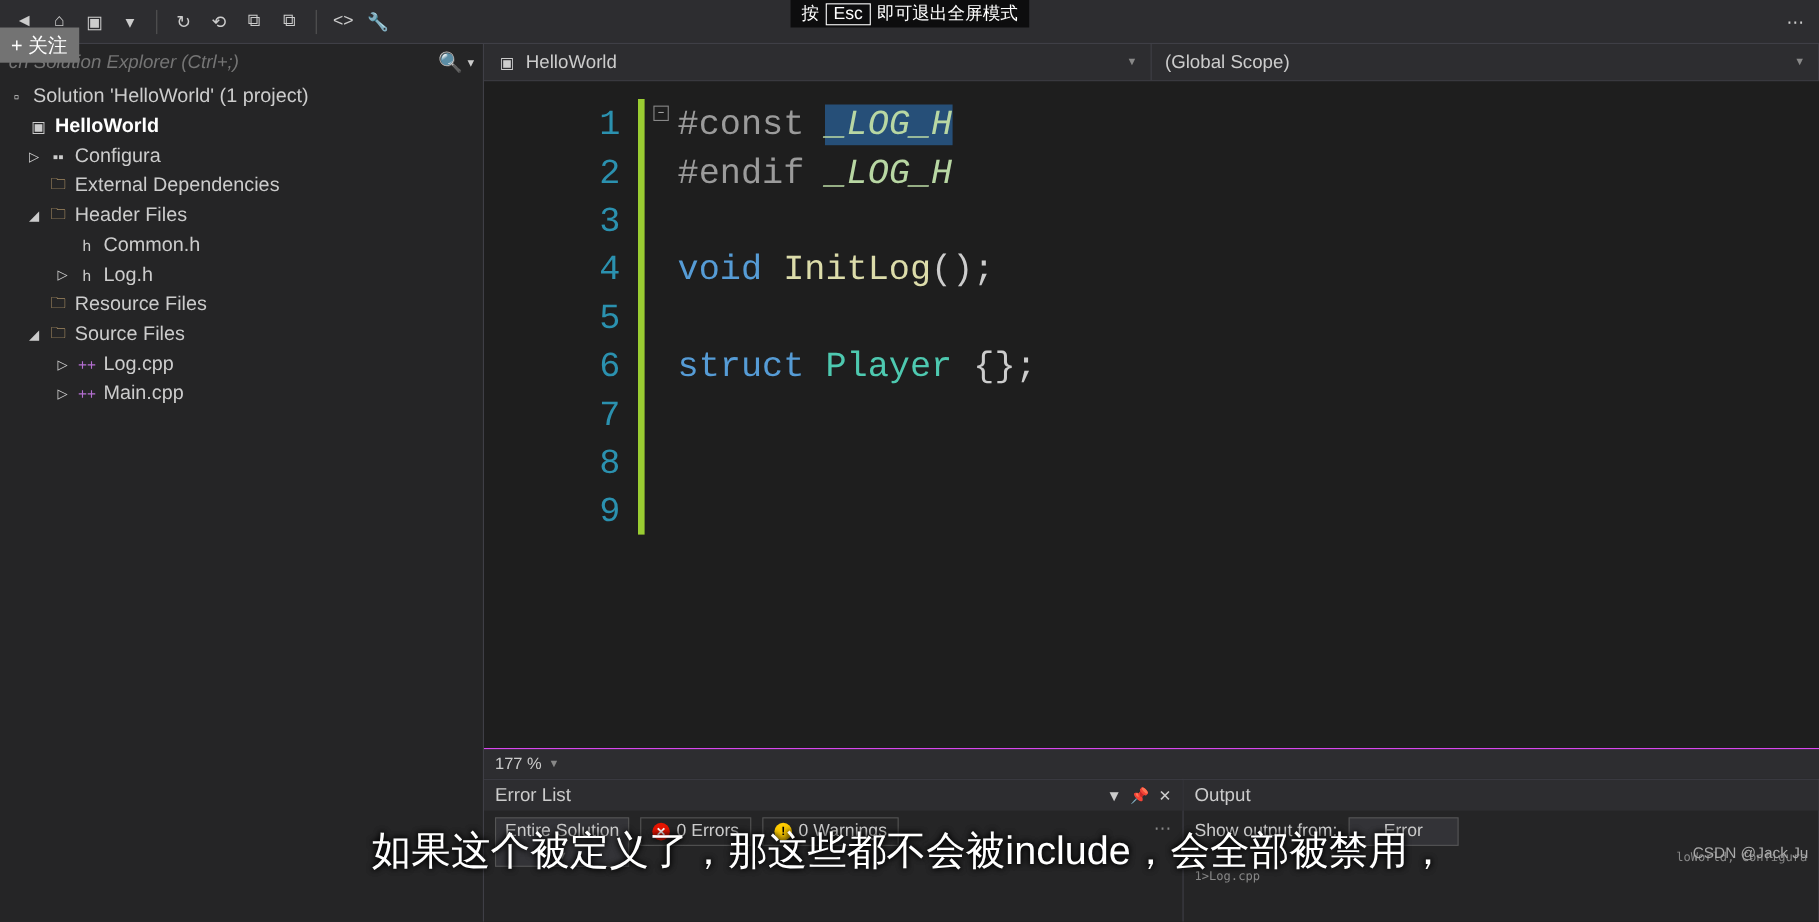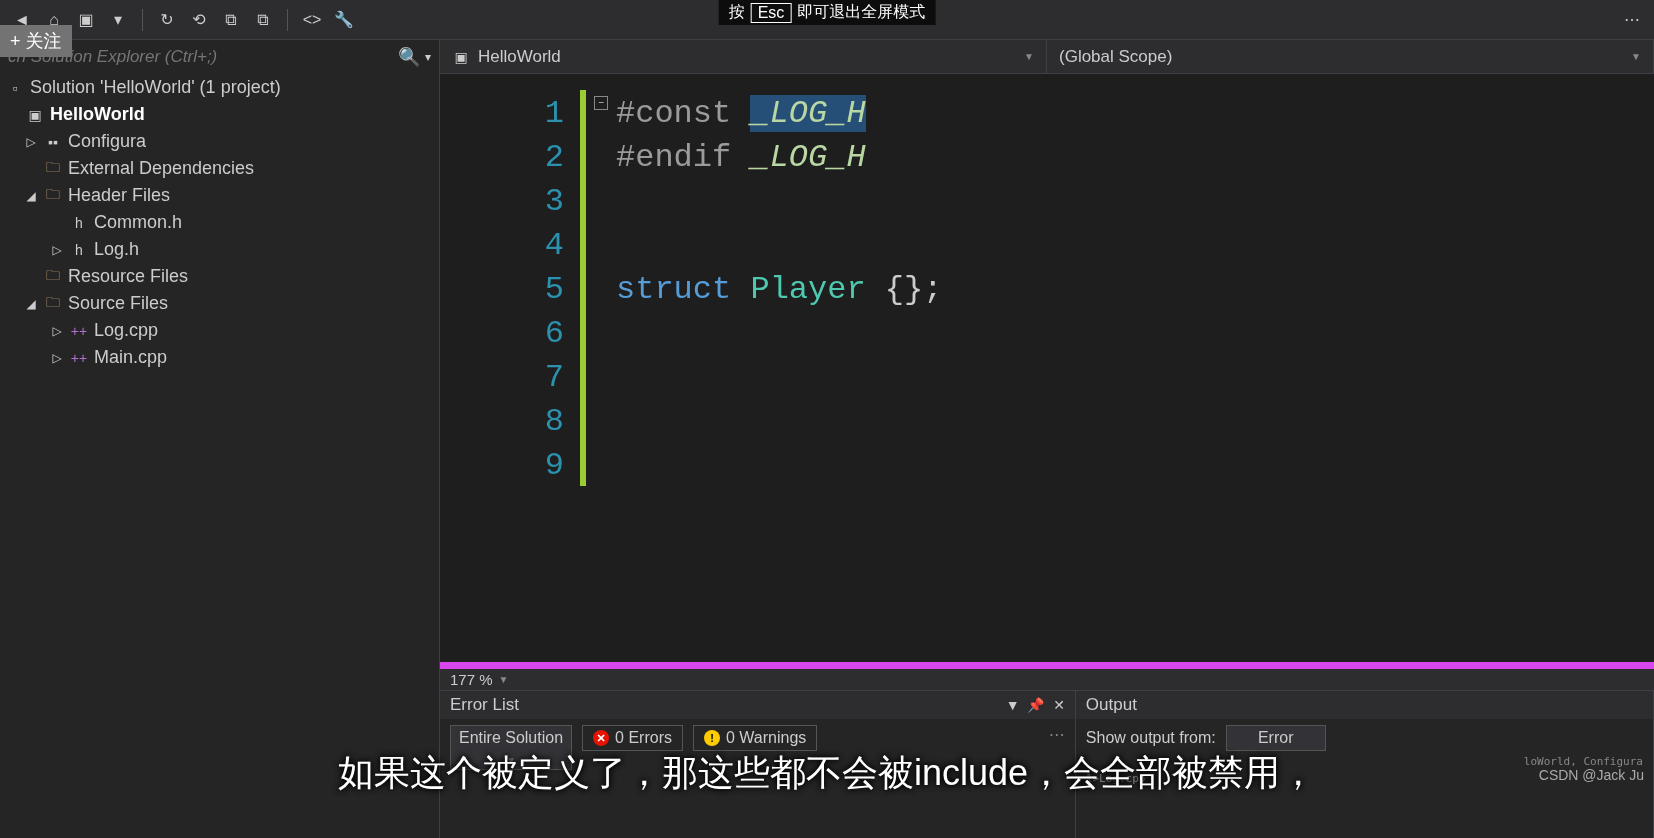--- a/index.html
+++ b/index.html
@@ -38,24 +38,24 @@
 .change-bar { width: 6px; background: #9acd32; margin-top: 16px; margin-bottom: 2px; }
 .code-lines { flex: 1; font-size: 32px; line-height: 44px; padding-top: 18px; }
 .ln { white-space: pre; }
 .kw { color: #569cd6; }
 .pp { color: #9b9b9b; }
 .mac { color: #b8d7a3; font-style: italic; }
 .fn { color: #dcdcaa; }
 .ty { color: #4ec9b0; }
 .sel { background: #264f78; }
 
-.zoom-bar { height: 28px; background: #2d2d30; display: flex; align-items: center; padding: 0 10px; font-size: 15px; color: #ccc; border-top: 7px solid #d946ef; }
+.zoom-bar { height: 28px; background: #2d2d30; display: flex; align-items: center; padding: 0 10px; font-size: 15px; color: #ccc; border-top: 1px solid #d946ef; }
 .zoom-drop { margin-left: 6px; color: #888; font-size: 10px; }
 
-.bottom-panels { display: flex; height: 148px; background: #252526; }
+.bottom-panels { display: flex; height: 130px; background: #252526; }
 .panel { flex: 1; border-top: 1px solid #3f3f46; border-right: 1px solid #3f3f46; display: flex; flex-direction: column; }
 .panel-hdr { display: flex; align-items: center; padding: 4px 10px; font-size: 17px; background: #2d2d30; }
 .panel-hdr .ttl { flex: 1; }
 .panel-hdr .btn { color: #ccc; margin-left: 8px; cursor: pointer; font-size: 14px; }
 .panel-body { flex: 1; padding: 6px 10px; font-size: 16px; display: flex; align-items: flex-start; gap: 10px; }
 .combo { background: #333337; border: 1px solid #555; padding: 3px 8px; display: flex; align-items: center; gap: 8px; cursor: pointer; flex-direction: column; }
 .combo .drop { color: #888; font-size: 10px; }
 .err-btn { border: 1px solid #555; padding: 3px 10px; display: flex; align-items: center; gap: 6px; cursor: pointer; }
 .circ { width: 16px; height: 16px; border-radius: 50%; display: inline-flex; align-items: center; justify-content: center; font-size: 11px; font-weight: bold; }
 .circ.red { background: #e51400; color: #fff; }
@@ -190,20 +190,21 @@
         <div>9</div>
       </div>
       <div class="change-bar" style="height:396px"></div>
       <div class="fold-col">
         <div class="fold-box">−</div>
       </div>
       <div class="code-lines">
         <div class="ln"><span class="pp">#const</span> <span class="mac sel">_LOG_H</span></div>
         <div class="ln"><span class="pp">#endif</span> <span class="mac">_LOG_H</span></div>
         <div class="ln"> </div>
+        <div class="ln"><span class="kw">void</span> <span class="fn">InitLog</span><span>();</span></div>
         <div class="ln"> </div>
         <div class="ln"><span class="kw">struct</span> <span class="ty">Player</span><span> {};</span></div>
         <div class="ln"> </div>
       </div>
     </div>
 
     <div class="zoom-bar">
       <span>177 %</span>
       <span class="zoom-drop">▼</span>
     </div>

